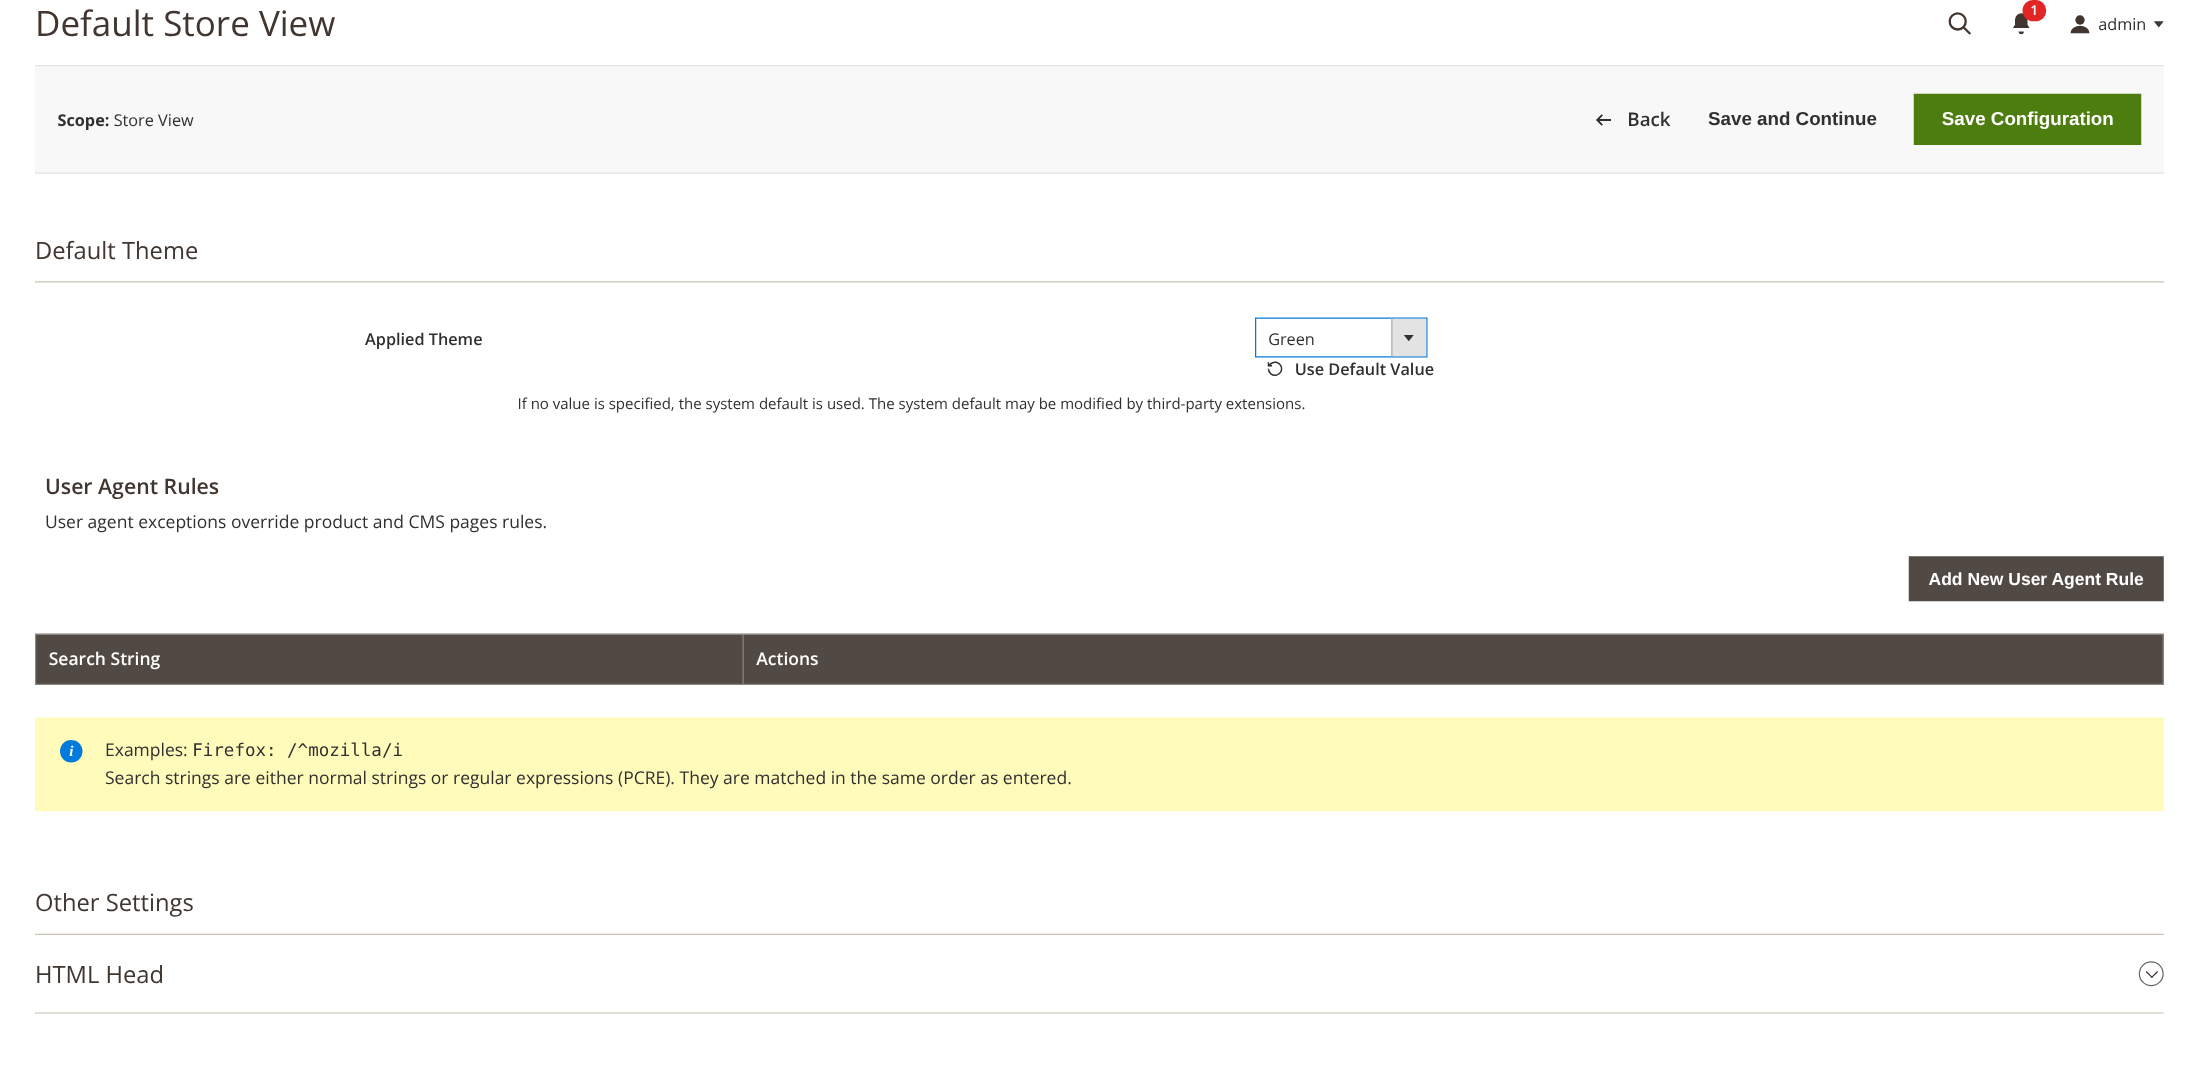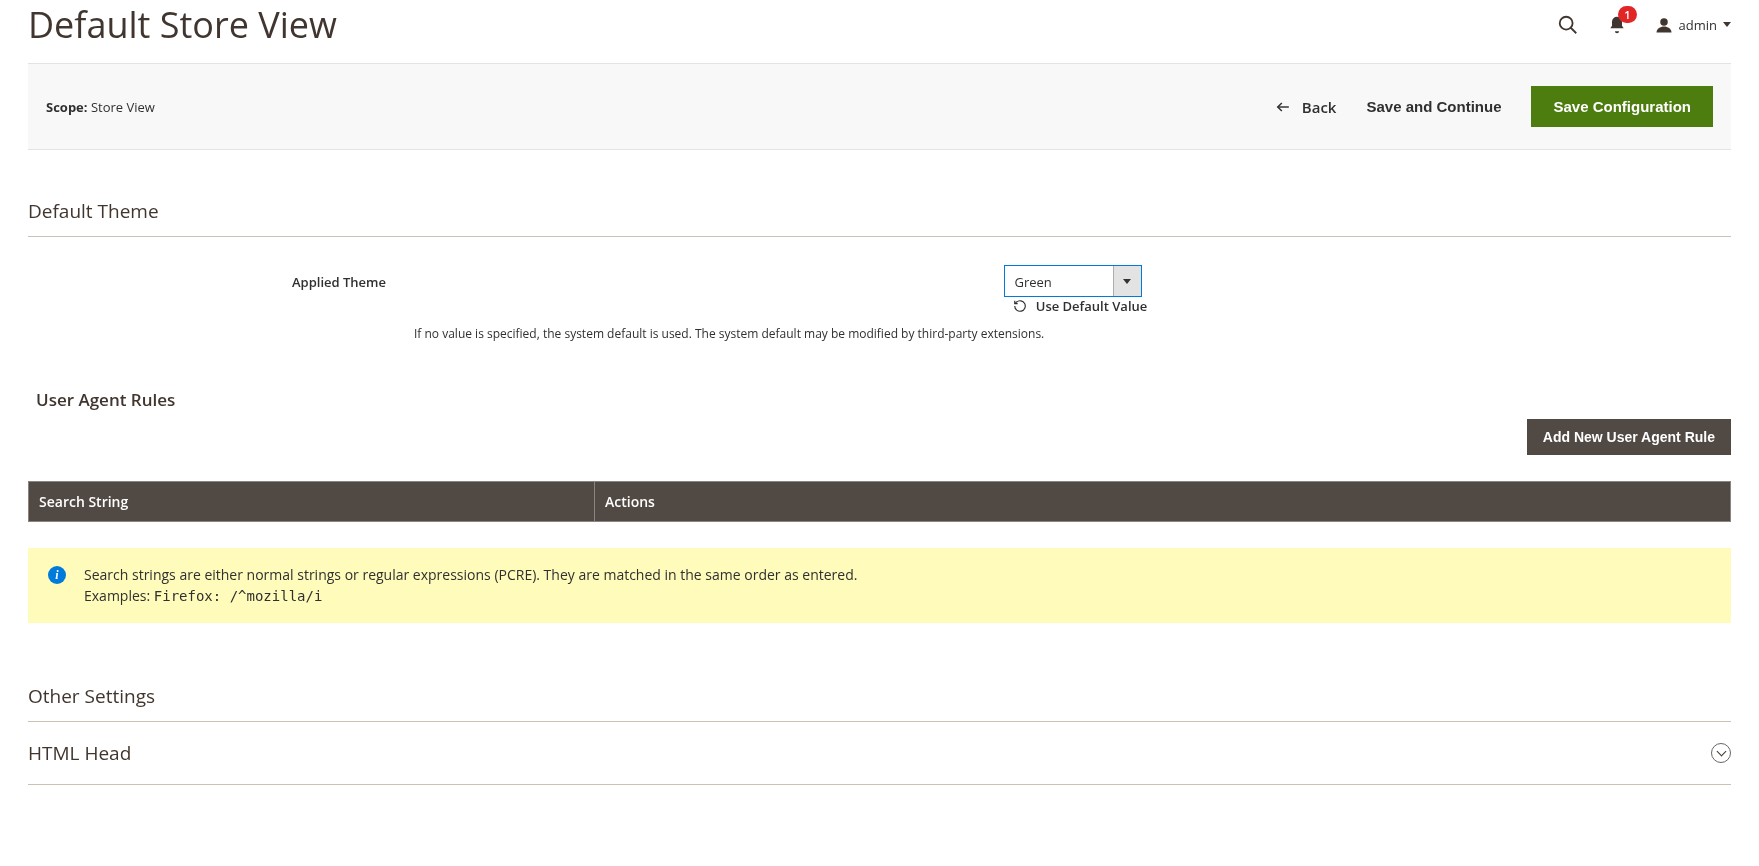--- a/index.html
+++ b/index.html
@@ -1,19 +1,19 @@
 <!DOCTYPE html>
 <html><head>
 <meta charset="utf-8">
 <style>
 * { box-sizing: border-box; margin: 0; padding: 0; }
 body { font-family: 'Open Sans', Arial, sans-serif; color: #303030; font-size: 14px; background: #fff; }
 .page-wrapper { padding: 0 28px; }
 .page-header-row { display: flex; justify-content: space-between; align-items: center; padding: 0 0 14px 0; }
-.page-title { font-size: 36px; font-weight: 400; color: #41362f; }
+.page-title { font-size: 28px; font-weight: 400; color: #41362f; }
 .header-actions { display: flex; align-items: center; gap: 28px; }
 .search-icon svg, .bell-icon svg, .user-icon svg { display: block; }
 .bell-wrapper { position: relative; }
 .badge { position: absolute; top: -8px; right: -10px; background: #e22626; color: #fff; font-size: 11px; border-radius: 10px; padding: 1px 6px; font-weight: 600; }
 .admin-user { display: flex; align-items: center; gap: 6px; cursor: pointer; }
 .admin-user span { font-size: 13px; }
 .caret-down { width: 0; height: 0; border-left: 4px solid transparent; border-right: 4px solid transparent; border-top: 5px solid #41362f; }
 .action-bar { background: #f8f8f8; border: 1px solid #e3e3e3; border-left: none; border-right: none; display: flex; justify-content: space-between; align-items: center; padding: 22px 18px; margin-bottom: 48px; }
 .scope { font-size: 13px; }
 .scope strong { font-weight: 700; }
@@ -126,32 +126,33 @@
               </svg>
           </span>
           <span>Use Default Value</span>
         </div>
       </div>
       <div class="field-note">If no value is specified, the system default is used. The system default may be modified by third-party extensions.</div>
     </div>
   </div>
 
   <h3 class="subsection-title">User Agent Rules</h3>
+  <div class="subsection-note">User agent exceptions override product and CMS pages rules.</div>
   <div class="rule-row">
     <button class="btn-dark">Add New User Agent Rule</button>
   </div>
   <div class="table-head">
     <div class="th th1">Search String</div>
     <div class="th th3">Actions</div>
   </div>
   <div class="info-box">
     <div class="info-icon">i</div>
     <div class="info-text">
+      <div><span>Examples: </span><code>Firefox: /^mozilla/i</code></div>
       <div>Search strings are either normal strings or regular expressions (PCRE). They are matched in the same order as entered.</div>
-      <div><span>Examples: </span><code>Firefox: /^mozilla/i</code></div>
     </div>
   </div>
 
   <div class="other-settings-wrap">
     <h2 class="other-settings-title">Other Settings</h2>
     <div class="section-title collapsible-row">
       <span>HTML Head</span>
       <span class="chevron-circle"></span>
     </div>
   </div>

